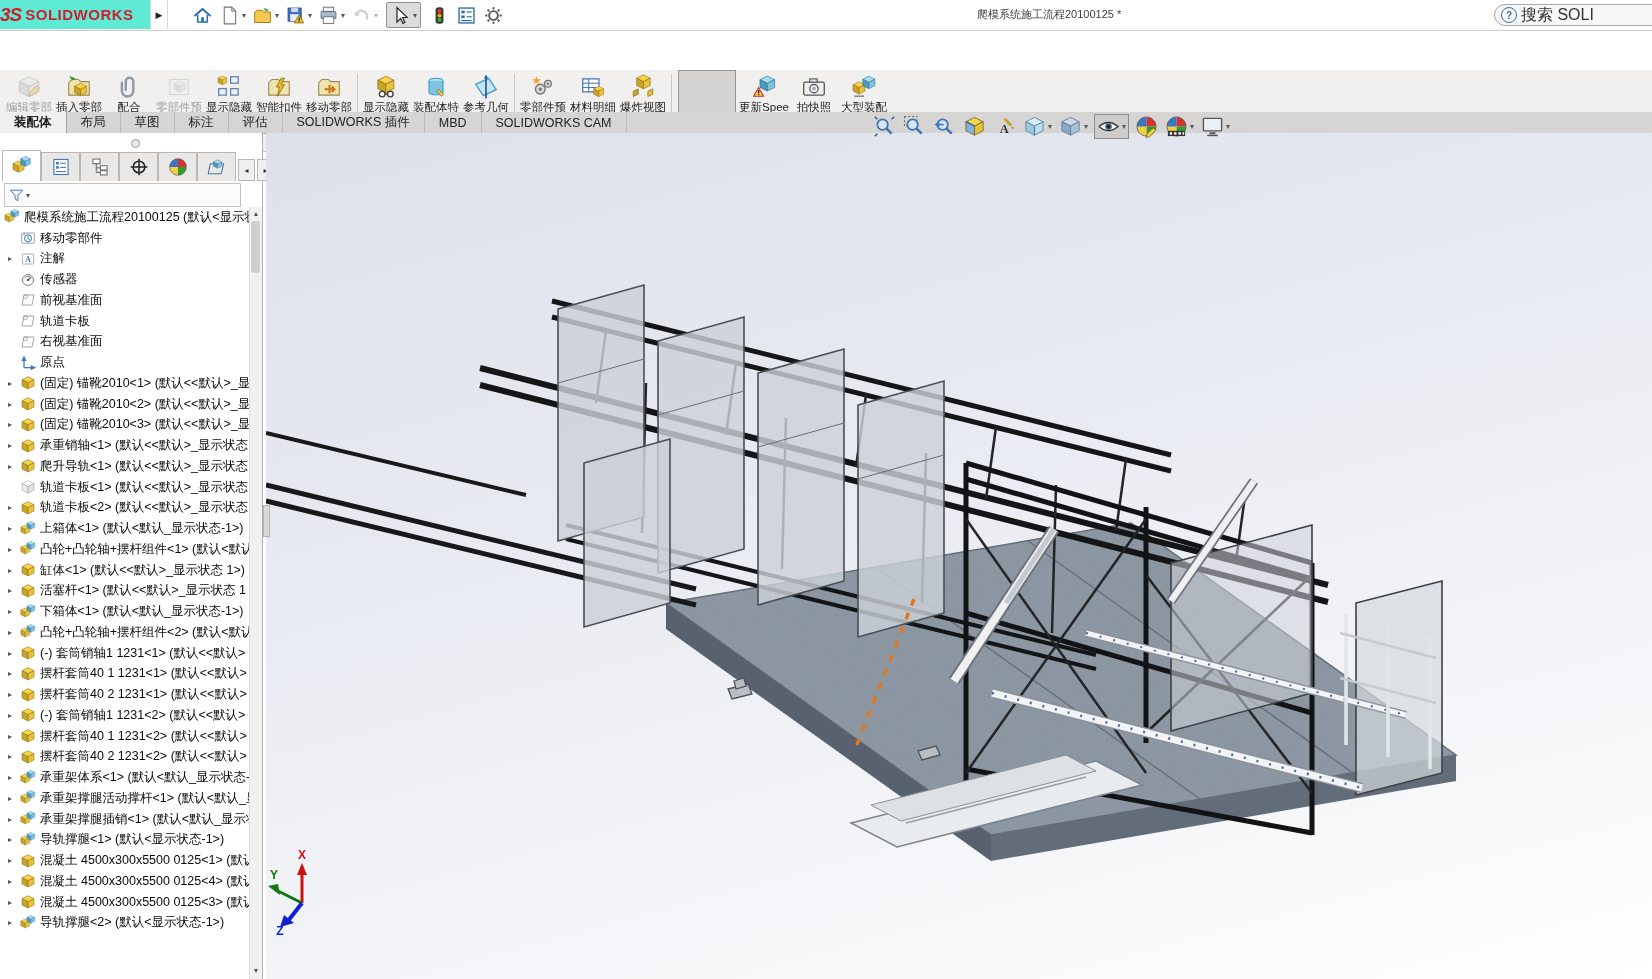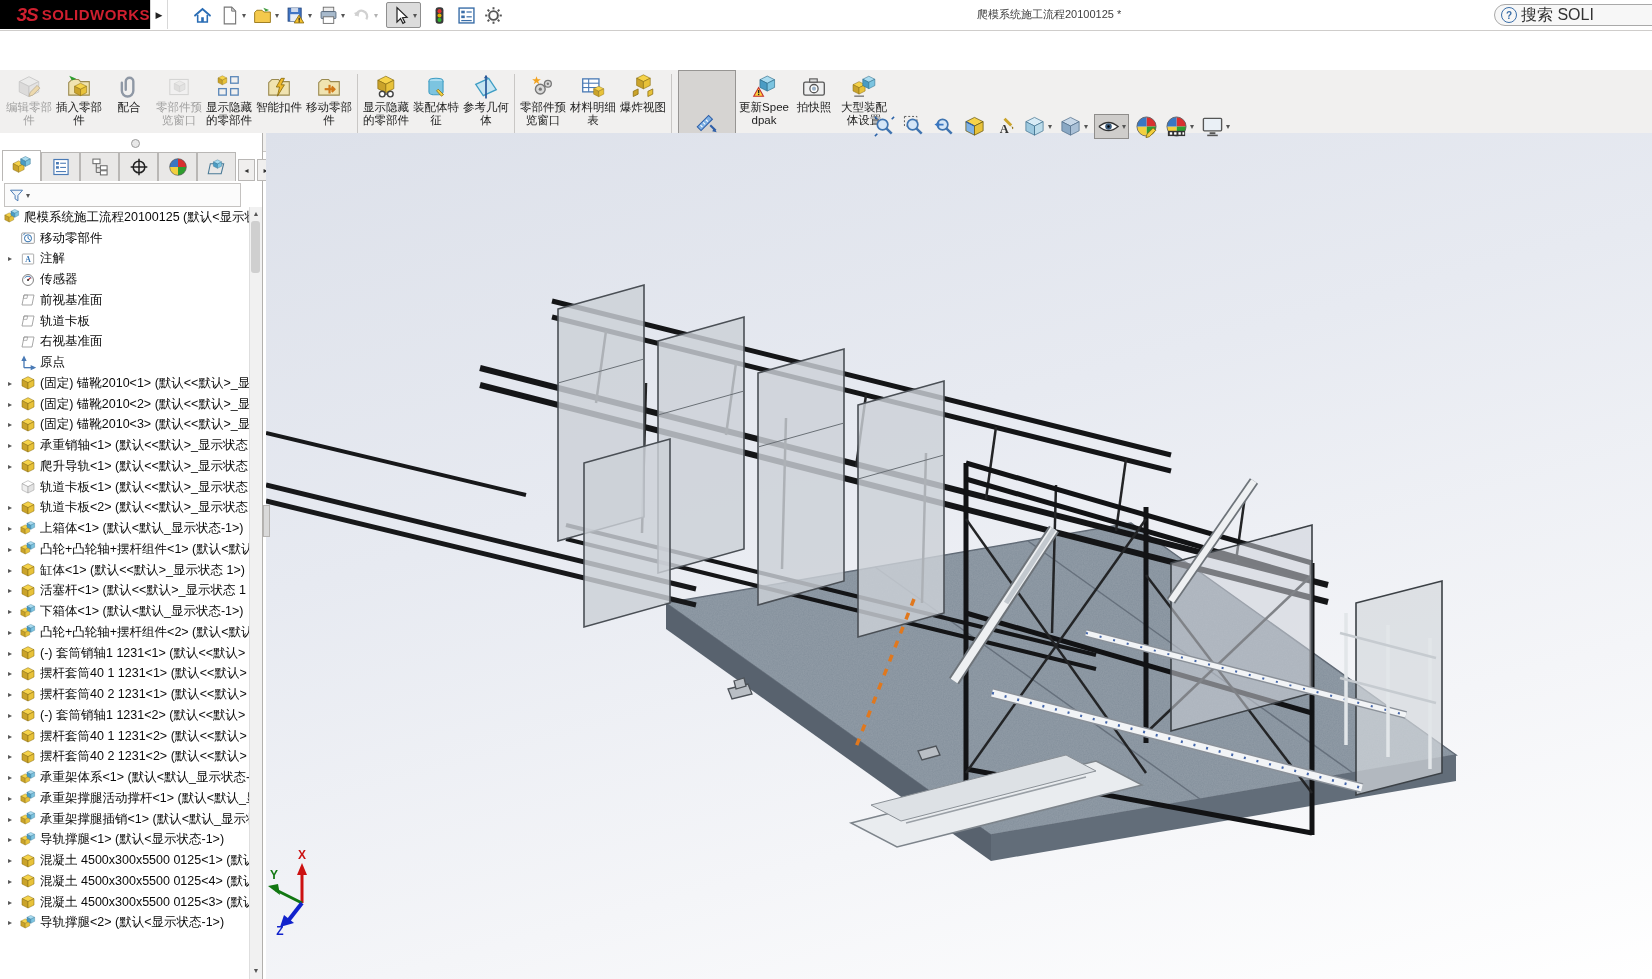--- a/index.html
+++ b/index.html
@@ -1,21 +1,21 @@
 <!DOCTYPE html>
 <html><head>
 <meta charset="utf-8">
 <style>
   html,body{margin:0;padding:0;}
   body{width:1652px;height:979px;overflow:hidden;font-family:"Liberation Sans","DejaVu Sans",sans-serif;-webkit-font-smoothing:antialiased;}
   .app{position:relative;width:1652px;height:979px;background:#fff;}
 
   
   .titlebar{position:absolute;left:0;top:0;width:100%;height:30px;background:#fff;border-bottom:1px solid #cfcdcb;}
-  .logobox{position:absolute;left:0;top:0;width:150px;height:29px;display:flex;align-items:center;justify-content:flex-end;background:#000000;border-right:1px solid #d8d8d8;}
+  .logobox{position:absolute;left:0;top:0;width:150px;height:29px;display:flex;align-items:center;justify-content:flex-start;background:#5eead4;border-right:1px solid #d8d8d8;}
   .logo-mark{font-size:19px;font-weight:bold;font-style:italic;color:#cf1f2f;margin-right:4px;letter-spacing:-1px;}
   .logo-solid{font-size:15px;font-weight:800;color:#cf1f2f;letter-spacing:.5px;}
   .logo-works{font-size:15px;font-weight:700;color:#cf1f2f;letter-spacing:.5px;}
   .flyout{position:absolute;left:151px;top:0;width:16px;height:29px;display:flex;align-items:center;justify-content:center;border-right:1px solid #d8d8d8;font-size:9px;color:#222;cursor:pointer;}
   .qabar{position:absolute;left:190px;top:3px;height:24px;display:flex;align-items:center;gap:2px;}
   .qa{display:flex;align-items:center;height:24px;padding:1px 2px;border-radius:2px;}
   .qa .ic{width:21px;height:21px;display:inline-block;}
   .qa.dis{opacity:.45;}
   .qa.boxed{background:#dcdcdc;border:1px solid #8f8f8f;padding:0 3px;margin:0 4px;}
   .car{font-size:8px;color:#555;margin-left:2px;}
@@ -389,20 +389,32 @@
                 <polygon points="3,7 12,11.5 12,21 3,16.5" fill="#4a9cc4"></polygon>
                 <polygon points="21,7 12,11.5 12,21 21,16.5" fill="#7cc4e0"></polygon>
               </g>
             </g>
             <line x1="3" y1="20.5" x2="12" y2="20.5" stroke="#888" stroke-width="1.5"></line>
           </svg></span>
         <div class="rlab">大型装配体设置</div>
       </div>
     </div>
 
+  <div class="tabstrip">
+    <div class="tabs" id="tabs">
+        <div class="tab act">装配体</div>
+        <div class="tab">布局</div>
+        <div class="tab">草图</div>
+        <div class="tab">标注</div>
+        <div class="tab">评估</div>
+        <div class="tab">SOLIDWORKS 插件</div>
+        <div class="tab">MBD</div>
+        <div class="tab">SOLIDWORKS CAM</div>
+      </div>
+  </div>
   <div class="headsup" id="headsup">
       <div class="hu">
         <span class="ic"><svg viewBox="0 0 24 24" width="100%" height="100%">
             <circle cx="10" cy="10" r="5.5" fill="#d5e6f7" stroke="#3f74b0" stroke-width="1.8"></circle>
             <line x1="14.2" y1="14.2" x2="19.5" y2="19.5" stroke="#3f74b0" stroke-width="2.6"></line>
             <g stroke="#2a62a8" stroke-width="1.6">
               <line x1="2" y1="2" x2="4.5" y2="4.5"></line>
               <line x1="22" y1="2" x2="19.5" y2="4.5"></line>
               <line x1="2" y1="22" x2="4.5" y2="19.5"></line>
             </g>

